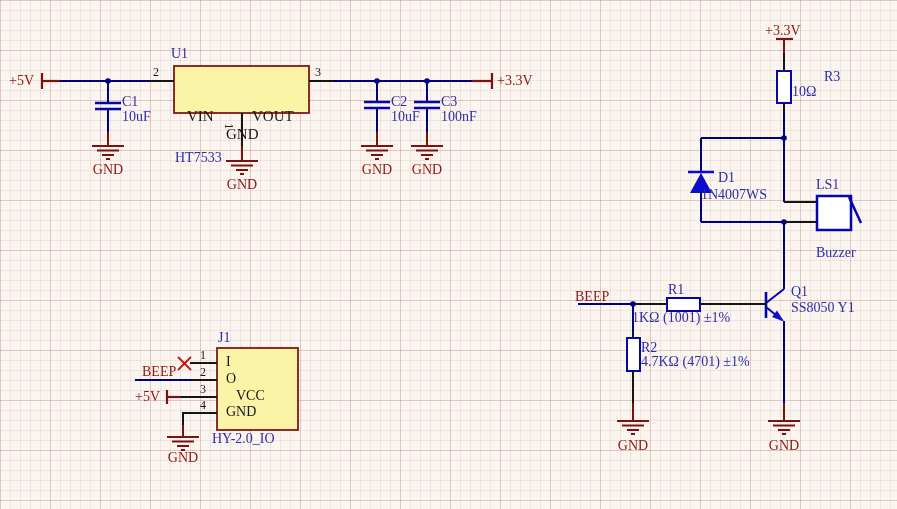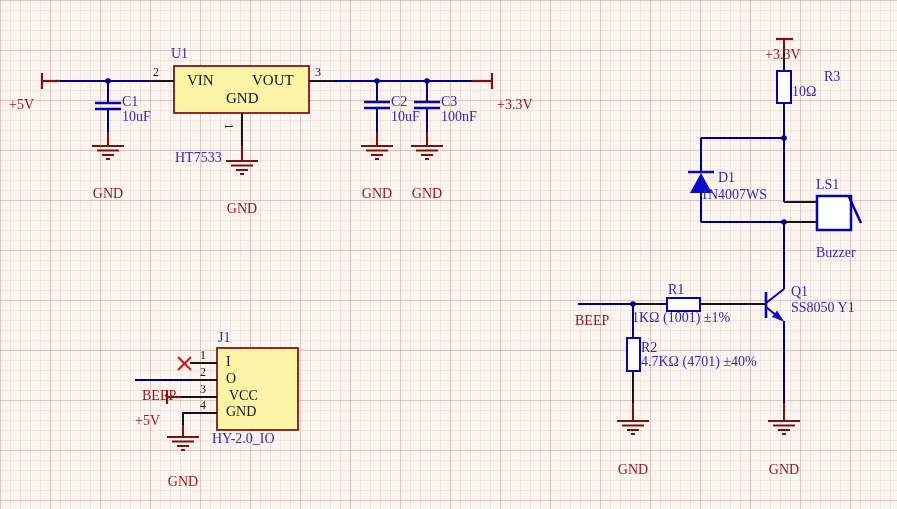--- a/index.html
+++ b/index.html
@@ -8,25 +8,25 @@
     background-color:#FBF5F0;
     background-image:
       linear-gradient(rgba(195,145,145,.38) 1px, transparent 1px),
       linear-gradient(90deg, rgba(195,145,145,.38) 1px, transparent 1px),
       linear-gradient(rgba(205,165,165,.22) 1px, transparent 1px),
       linear-gradient(90deg, rgba(205,165,165,.22) 1px, transparent 1px);
     background-size:50px 50px,50px 50px,10px 10px,10px 10px;
   }
   svg{position:absolute;left:0;top:0;}
   .t{position:absolute;font-family:"Liberation Serif",serif;font-size:14px;line-height:1.05;white-space:nowrap;}
-  .red{color:#8F1515;margin-top:24px;}
+  .red{color:#8F1515;}
   .blue{color:#2D2DA6;}
   .blk{color:#151515;}
   .num{font-size:12px;}
-  .big{font-size:15px;}
+  .big{font-size:15px;margin-top:36px;}
   .ctr{transform:translateX(-50%);}
   .rot{transform:rotate(90deg);transform-origin:center;font-size:12px;}
 </style>
 </head>
 <body>
 
 <div id="canvas">
 
 <svg width="897" height="509" viewBox="0 0 897 509">
 
@@ -247,31 +247,31 @@
 <div class="t blue" style="left:718px;top:171px">D1</div>
 <div class="t blue" style="left:701px;top:188px">1N4007WS</div>
 <div class="t blue" style="left:816px;top:178px">LS1</div>
 <div class="t blue" style="left:816px;top:246px">Buzzer</div>
 <div class="t blue" style="left:791px;top:285px">Q1</div>
 <div class="t blue" style="left:791px;top:301px">SS8050 Y1</div>
 <div class="t red" style="left:575px;top:290px">BEEP</div>
 <div class="t blue" style="left:668px;top:283px">R1</div>
 <div class="t blue" style="left:632px;top:311px">1KΩ (1001) ±1%</div>
 <div class="t blue" style="left:641px;top:341px">R2</div>
-<div class="t blue" style="left:641px;top:355px">4.7KΩ (4701) ±40%</div>
+<div class="t blue" style="left:641px;top:355px">4.7KΩ (4701) ±1%</div>
 <div class="t red ctr" style="left:633px;top:439px">GND</div>
 <div class="t red ctr" style="left:784px;top:439px">GND</div>
 
 <div class="t blue" style="left:218px;top:331px">J1</div>
 <div class="t blue" style="left:212px;top:432px">HY-2.0_IO</div>
 <div class="t blk num" style="left:200px;top:349px">1</div>
 <div class="t blk num" style="left:200px;top:366px">2</div>
 <div class="t blk num" style="left:200px;top:383px">3</div>
 <div class="t blk num" style="left:200px;top:399px">4</div>
 <div class="t blk" style="left:226px;top:355px">I</div>
 <div class="t blk" style="left:226px;top:372px">O</div>
-<div class="t blk" style="left:229px;top:389px">VCC</div>
+<div class="t blk" style="left:236px;top:389px">VCC</div>
 <div class="t blk" style="left:226px;top:405px">GND</div>
 <div class="t red" style="left:142px;top:365px">BEEP</div>
 <div class="t red" style="left:135px;top:390px">+5V</div>
 <div class="t red ctr" style="left:183px;top:451px">GND</div>
 
 </div>
 
 </body></html>

